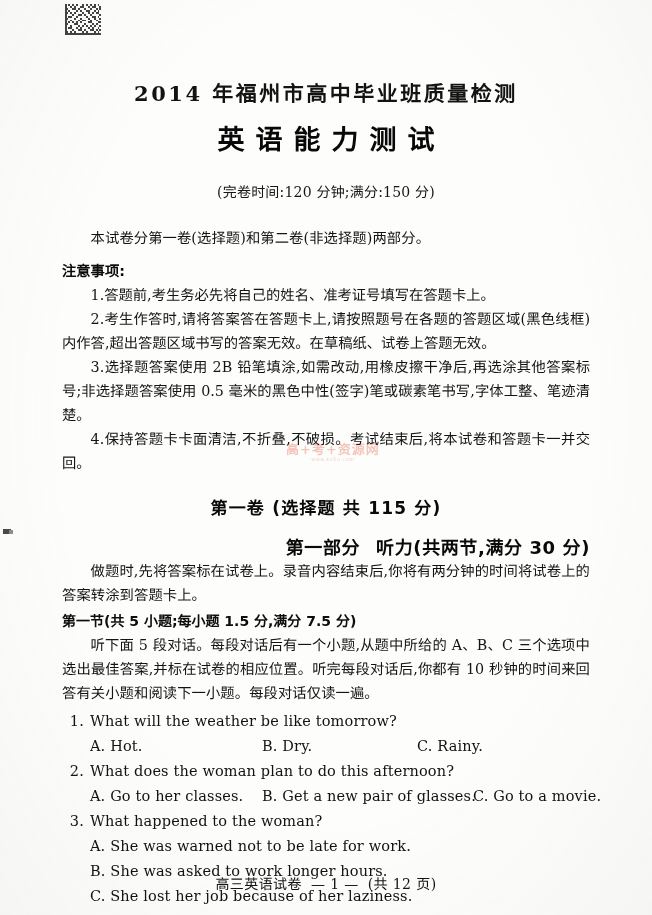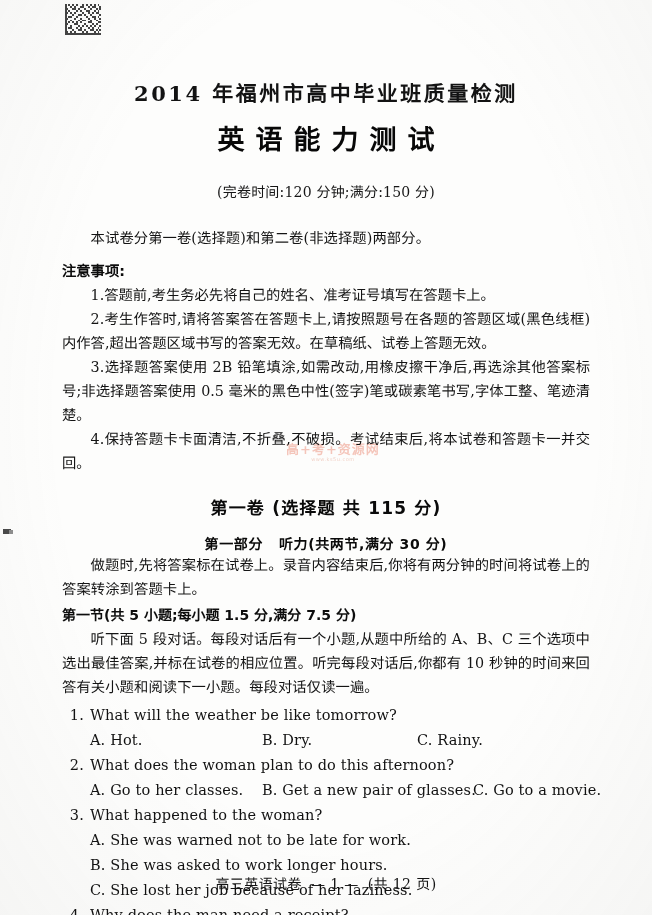--- a/index.html
+++ b/index.html
@@ -160,23 +160,23 @@
     margin: 19px 0 0 0;
     text-align: center;
     font-family: "DejaVu Sans", "Liberation Sans", sans-serif;
     font-size: 17px;
     font-weight: bold;
     letter-spacing: 1.2px;
     color: #0a0a0a;
   }
   .part-head {
     margin: 14px 0 0 0;
-    text-align: center;
-    font-family: "DejaVu Sans", "Liberation Sans", sans-serif;
-    font-size: 14px;
+    text-align: right;
+    font-family: "DejaVu Sans", "Liberation Sans", sans-serif;
+    font-size: 18px;
     font-weight: bold;
     letter-spacing: 0.6px;
     color: #0a0a0a;
     position: relative;
     z-index: 2;
   }
   .part-head .gap { display: inline-block; width: 16px; }
 
   .section-head {
     margin: 2px 0 0 0;

